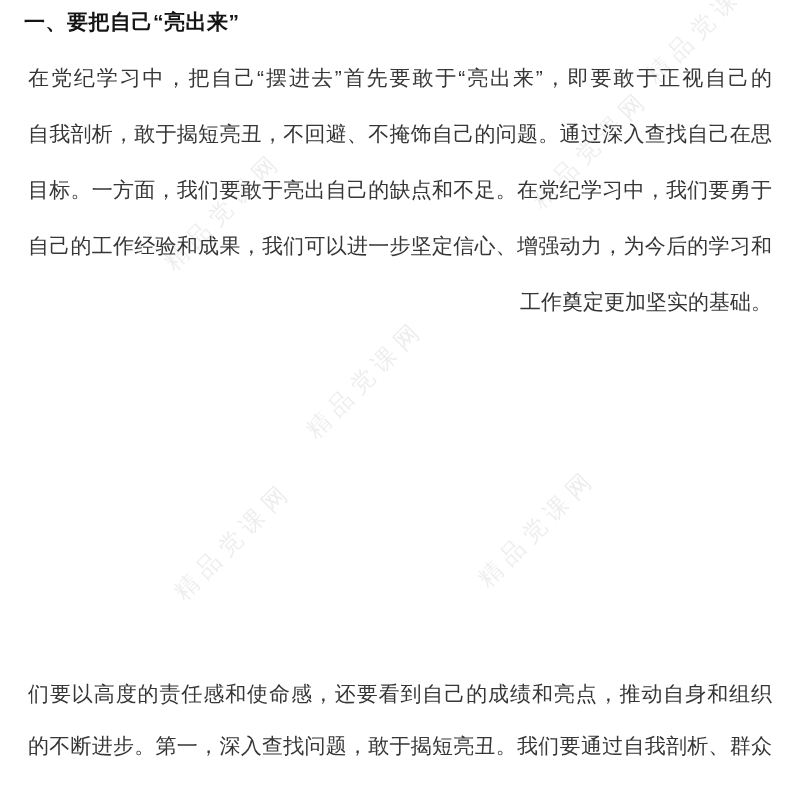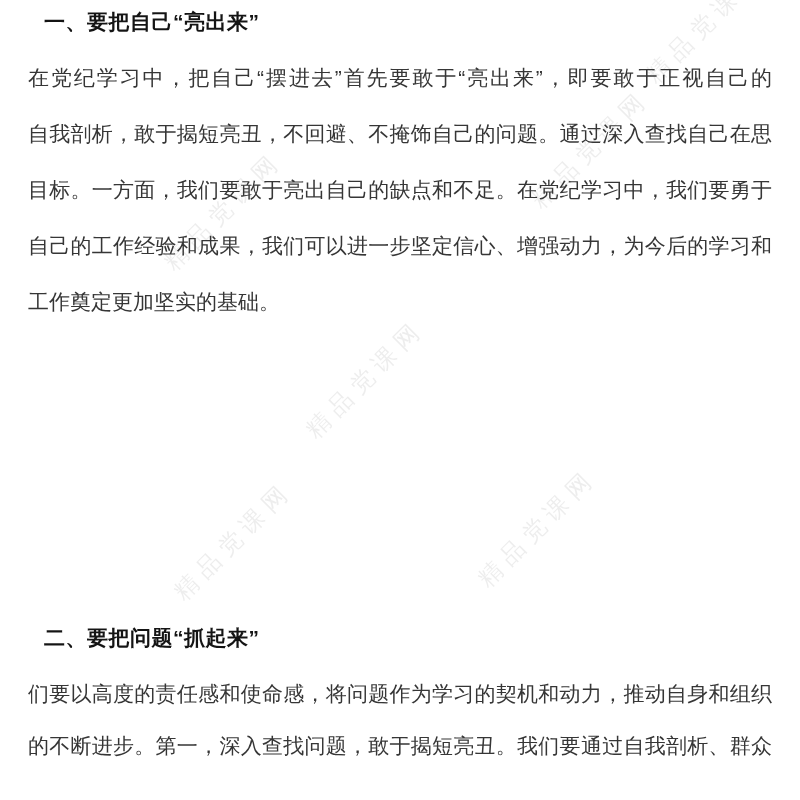--- a/index.html
+++ b/index.html
@@ -28,21 +28,21 @@
     font-size: 24px;
     letter-spacing: 7px;
     color: rgba(0, 0, 0, 0.07);
     white-space: nowrap;
     pointer-events: none;
     user-select: none;
   }
   
   .heading {
     position: absolute;
-    left: 44px;
+    left: 24px;
     right: 28px;
     font-size: 21px;
     font-weight: 700;
     color: #141414;
     letter-spacing: 0.5px;
     white-space: nowrap;
   }
   #heading-1 { top: 8px; }
   #heading-2 { top: 624px; }
   
@@ -56,21 +56,21 @@
   #para-1 { top: 50px; }
   #para-1 .pline { height: 56px; line-height: 56px; }
   #para-2 { top: 668px; }
   #para-2 .pline { height: 52px; line-height: 52px; }
   .jline {
     text-align: justify;
     text-align-last: justify;
     text-justify: inter-character;
   }
   .lline {
-    text-align: left;
+    text-align: right;
   }
 </style>
 </head>
 <body>
 
 <div class="page">
 
   <div class="wm" style="left:128px; top:195px;">精品党课网</div>
   <div class="wm" style="left:495px; top:133px;">精品党课网</div>
   <div class="wm" style="left:610px; top:8px;">精品党课网</div>
@@ -81,20 +81,19 @@
   <div class="heading" id="heading-1">一、要把自己“亮出来”</div>
 
   <div class="para" id="para-1">
     <div class="pline jline">在党纪学习中，把自己“摆进去”首先要敢于“亮出来”，即要敢于正视自己的</div>
     <div class="pline jline">自我剖析，敢于揭短亮丑，不回避、不掩饰自己的问题。通过深入查找自己在思</div>
     <div class="pline jline">目标。一方面，我们要敢于亮出自己的缺点和不足。在党纪学习中，我们要勇于</div>
     <div class="pline jline">自己的工作经验和成果，我们可以进一步坚定信心、增强动力，为今后的学习和</div>
     <div class="pline lline">工作奠定更加坚实的基础。</div>
   </div>
 
-  <div class="heading" id="heading-2">二、要把问题“抓起来”</div>
 
   <div class="para" id="para-2">
-    <div class="pline jline">们要以高度的责任感和使命感，将问题作为学习的契机和动力，推动自身和组织</div>
+    <div class="pline jline">们要以高度的责任感和使命感，还要看到自己的成绩和亮点，推动自身和组织</div>
     <div class="pline jline">的不断进步。第一，深入查找问题，敢于揭短亮丑。我们要通过自我剖析、群众</div>
   </div>
 
 </div>
 
 </body></html>

